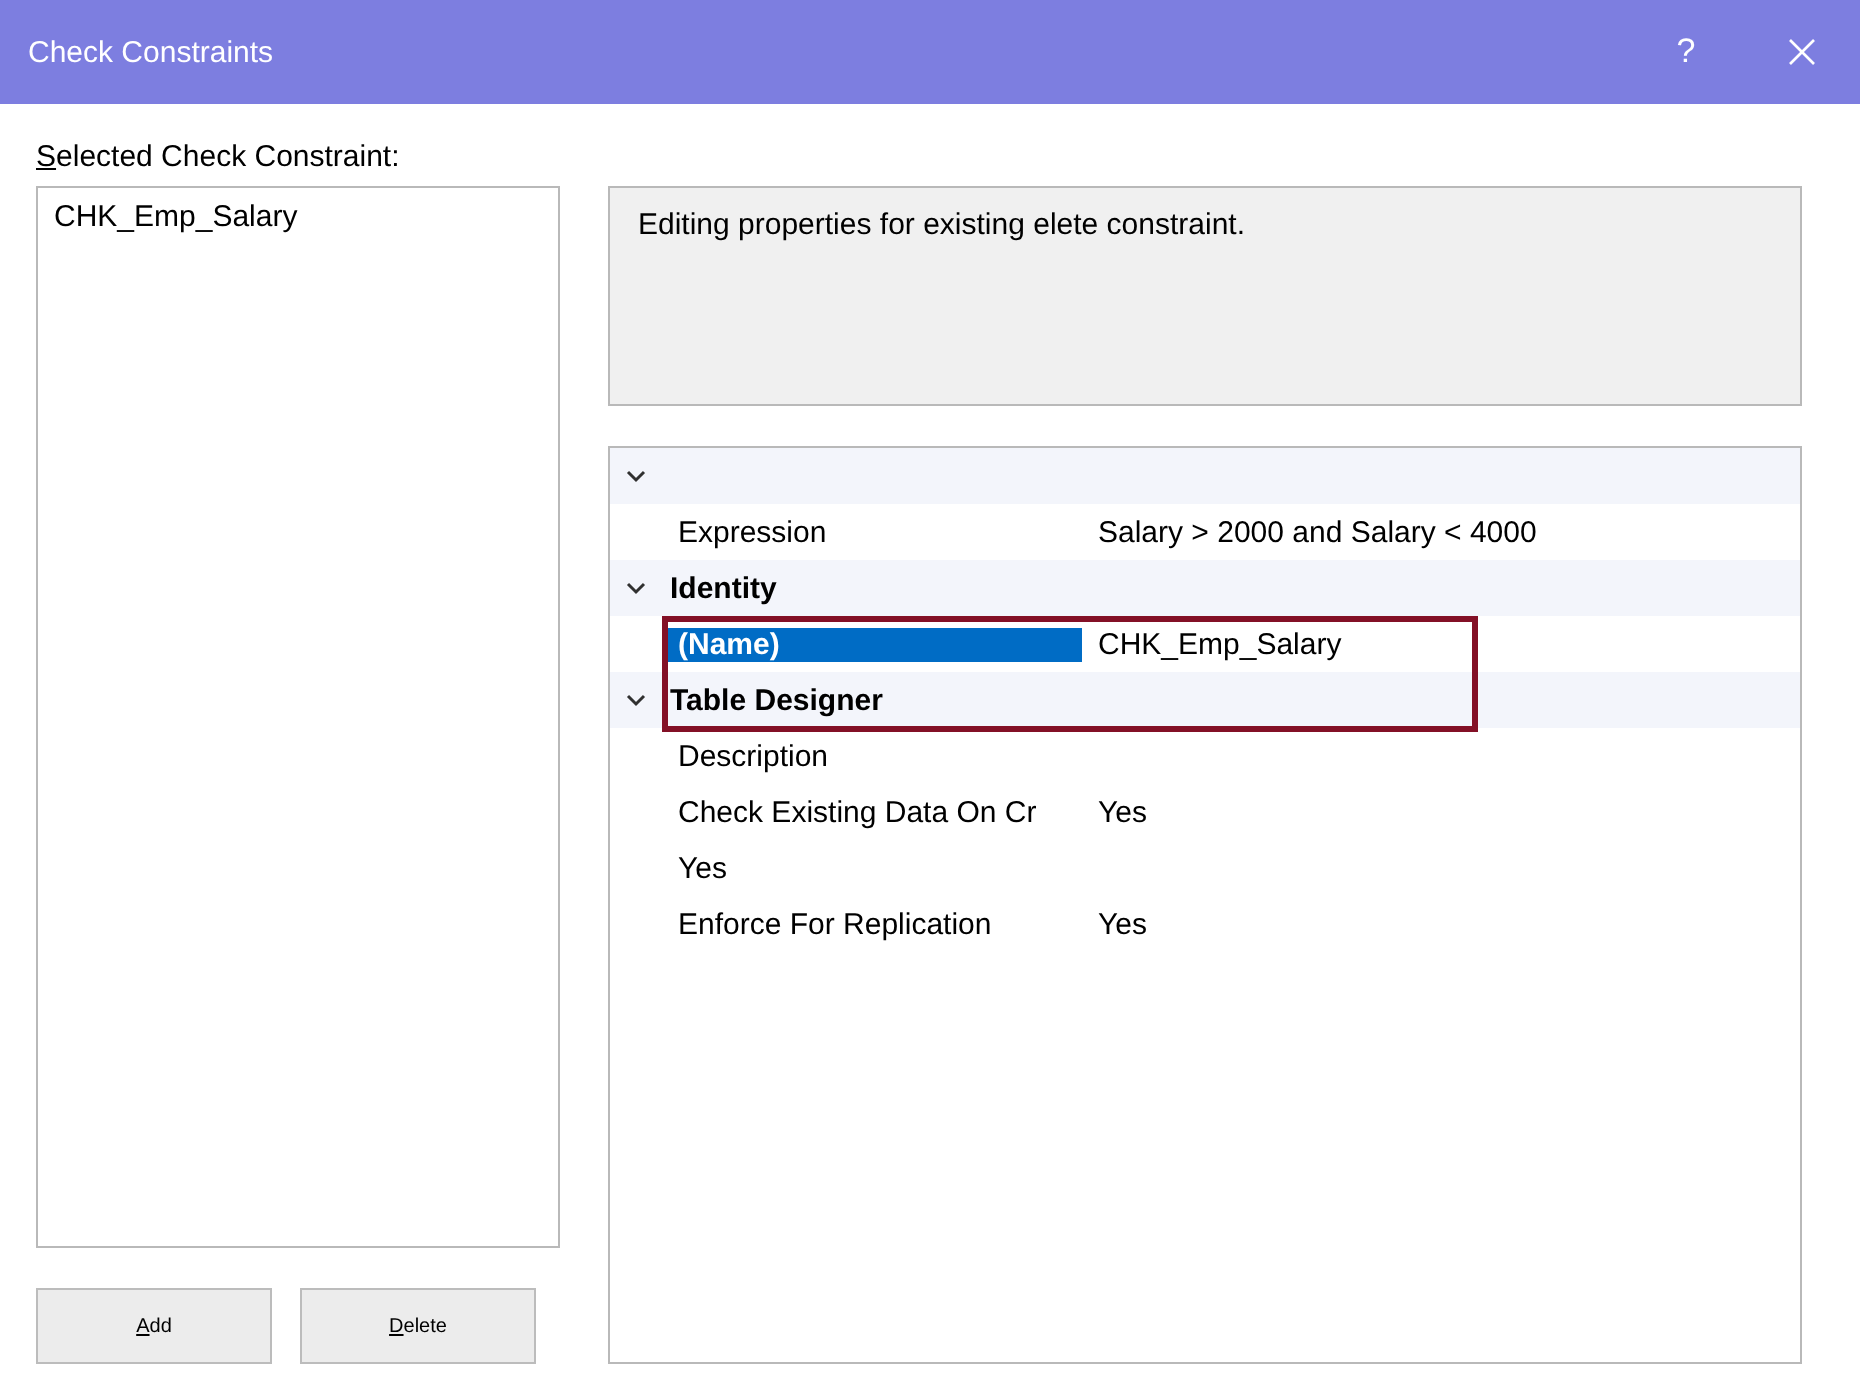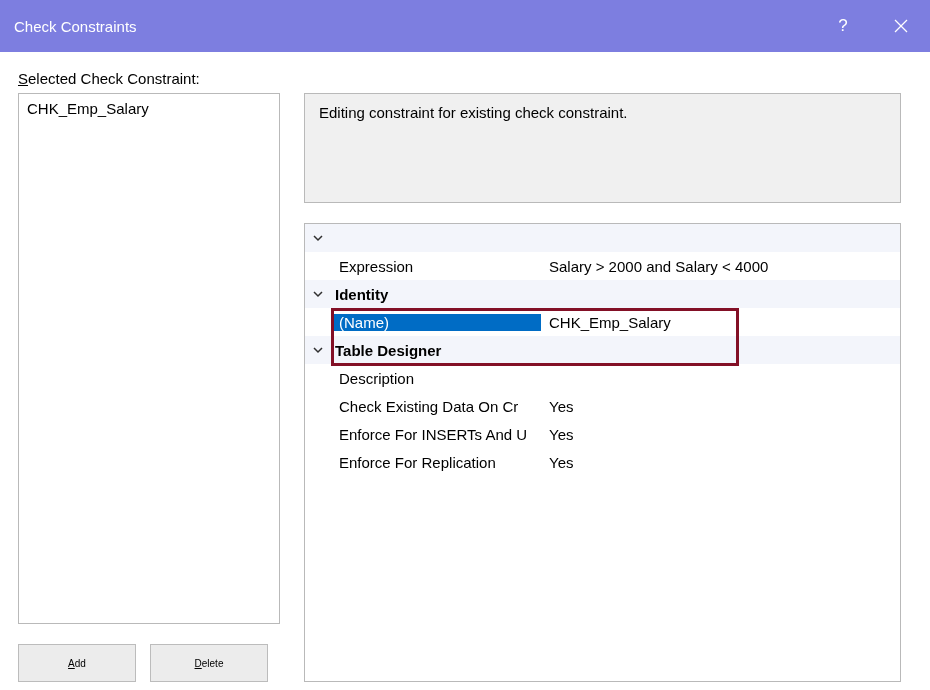--- a/index.html
+++ b/index.html
@@ -135,20 +135,21 @@
   .prop-row .label-cell.lvl1 { padding-left: 8px; }
   .prop-row .value-cell {
     flex: 1;
     padding-left: 8px;
     overflow: hidden;
     white-space: nowrap;
   }
   .prop-row.selected .label-cell {
     background: #006cc5;
     color: #fff;
+    font-weight: bold;
   }
   .highlight-box {
     position: absolute;
     border: 3px solid #831026;
     pointer-events: none;
   }
   .bottom-right {
     display: flex;
     justify-content: flex-end;
     margin-top: 20px;
@@ -187,21 +188,21 @@
           <span><span class="underline-char">A</span><span>dd</span></span>
         </div>
         <div class="btn">
           <span><span class="underline-char">D</span><span>elete</span></span>
         </div>
       </div>
     </div>
 
     <div class="right-col">
       <div class="desc-box">
-        <span>Editing constraint for existing check constraint.</span>
+        <span>Editing properties for existing elete constraint.</span>
       </div>
 
       <div class="prop-grid-wrap" style="position:relative;">
         <div class="prop-grid" id="propgrid">
             <div class="prop-row category">
               <div class="expander">
                 <svg width="10" height="10" viewBox="0 0 10 10">
                   <path d="M1 3 L5 7 L9 3" fill="none" stroke="#303030" stroke-width="1.5"></path>
                 </svg>
               </div>
@@ -240,21 +241,20 @@
               <div class="label-cell lvl1">Description</div>
               <div class="value-cell"></div>
             </div>
             <div class="prop-row">
               <div class="expander"></div>
               <div class="label-cell lvl1">Check Existing Data On Cr</div>
               <div class="value-cell">Yes</div>
             </div>
             <div class="prop-row">
               <div class="expander"></div>
-              <div class="label-cell lvl1">Enforce For INSERTs And U</div>
               <div class="value-cell">Yes</div>
             </div>
             <div class="prop-row">
               <div class="expander"></div>
               <div class="label-cell lvl1">Enforce For Replication</div>
               <div class="value-cell">Yes</div>
             </div>
           </div>
 
         <div class="highlight-box" style="left:26px; top:84px; width:408px; height:58px;"></div>

